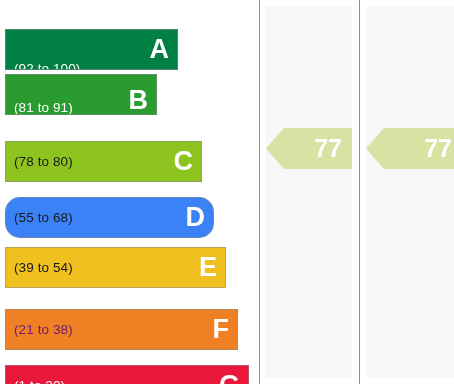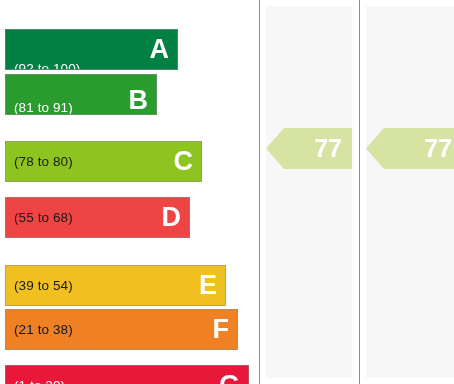--- a/index.html
+++ b/index.html
@@ -112,30 +112,30 @@
         <span class="band-letter">A</span>
       </div>
       <div class="band" style="top: 74px; width: 152px; background: rgb(42, 155, 47); align-items: flex-end;">
         <span class="band-range" style="color: rgb(255, 255, 255);">(81 to 91)</span>
         <span class="band-letter">B</span>
       </div>
       <div class="band" style="top: 141px; width: 197px; background: rgb(141, 196, 31);">
         <span class="band-range" style="color: rgb(26, 26, 26);">(78 to 80)</span>
         <span class="band-letter">C</span>
       </div>
-      <div class="band" style="top: 197px; width: 185px; background: #ef4444;">
+      <div class="band" style="top: 197px; width: 209px; background: #3b82f6; border-radius: 15px;">
         <span class="band-range" style="color: rgb(26, 26, 26);">(55 to 68)</span>
         <span class="band-letter">D</span>
       </div>
-      <div class="band" style="top: 265px; width: 221px; background: rgb(240, 192, 32);">
+      <div class="band" style="top: 247px; width: 221px; background: rgb(240, 192, 32);">
         <span class="band-range" style="color: rgb(26, 26, 26);">(39 to 54)</span>
         <span class="band-letter">E</span>
       </div>
       <div class="band" style="top: 309px; width: 233px; background: rgb(239, 128, 35);">
-        <span class="band-range" style="color: #0f172a;">(21 to 38)</span>
+        <span class="band-range" style="color: #701a75;">(21 to 38)</span>
         <span class="band-letter">F</span>
       </div>
       <div class="band" style="top: 365px; width: 244px; background: rgb(233, 24, 59);">
         <span class="band-range" style="color: rgb(255, 255, 255);">(1 to 20)</span>
         <span class="band-letter">G</span>
       </div>
     </div>
 
   <div class="divider" id="divider-1" style="background: rgb(141, 141, 141);"></div>
   <div class="divider" id="divider-2" style="background: rgb(141, 141, 141);"></div>

